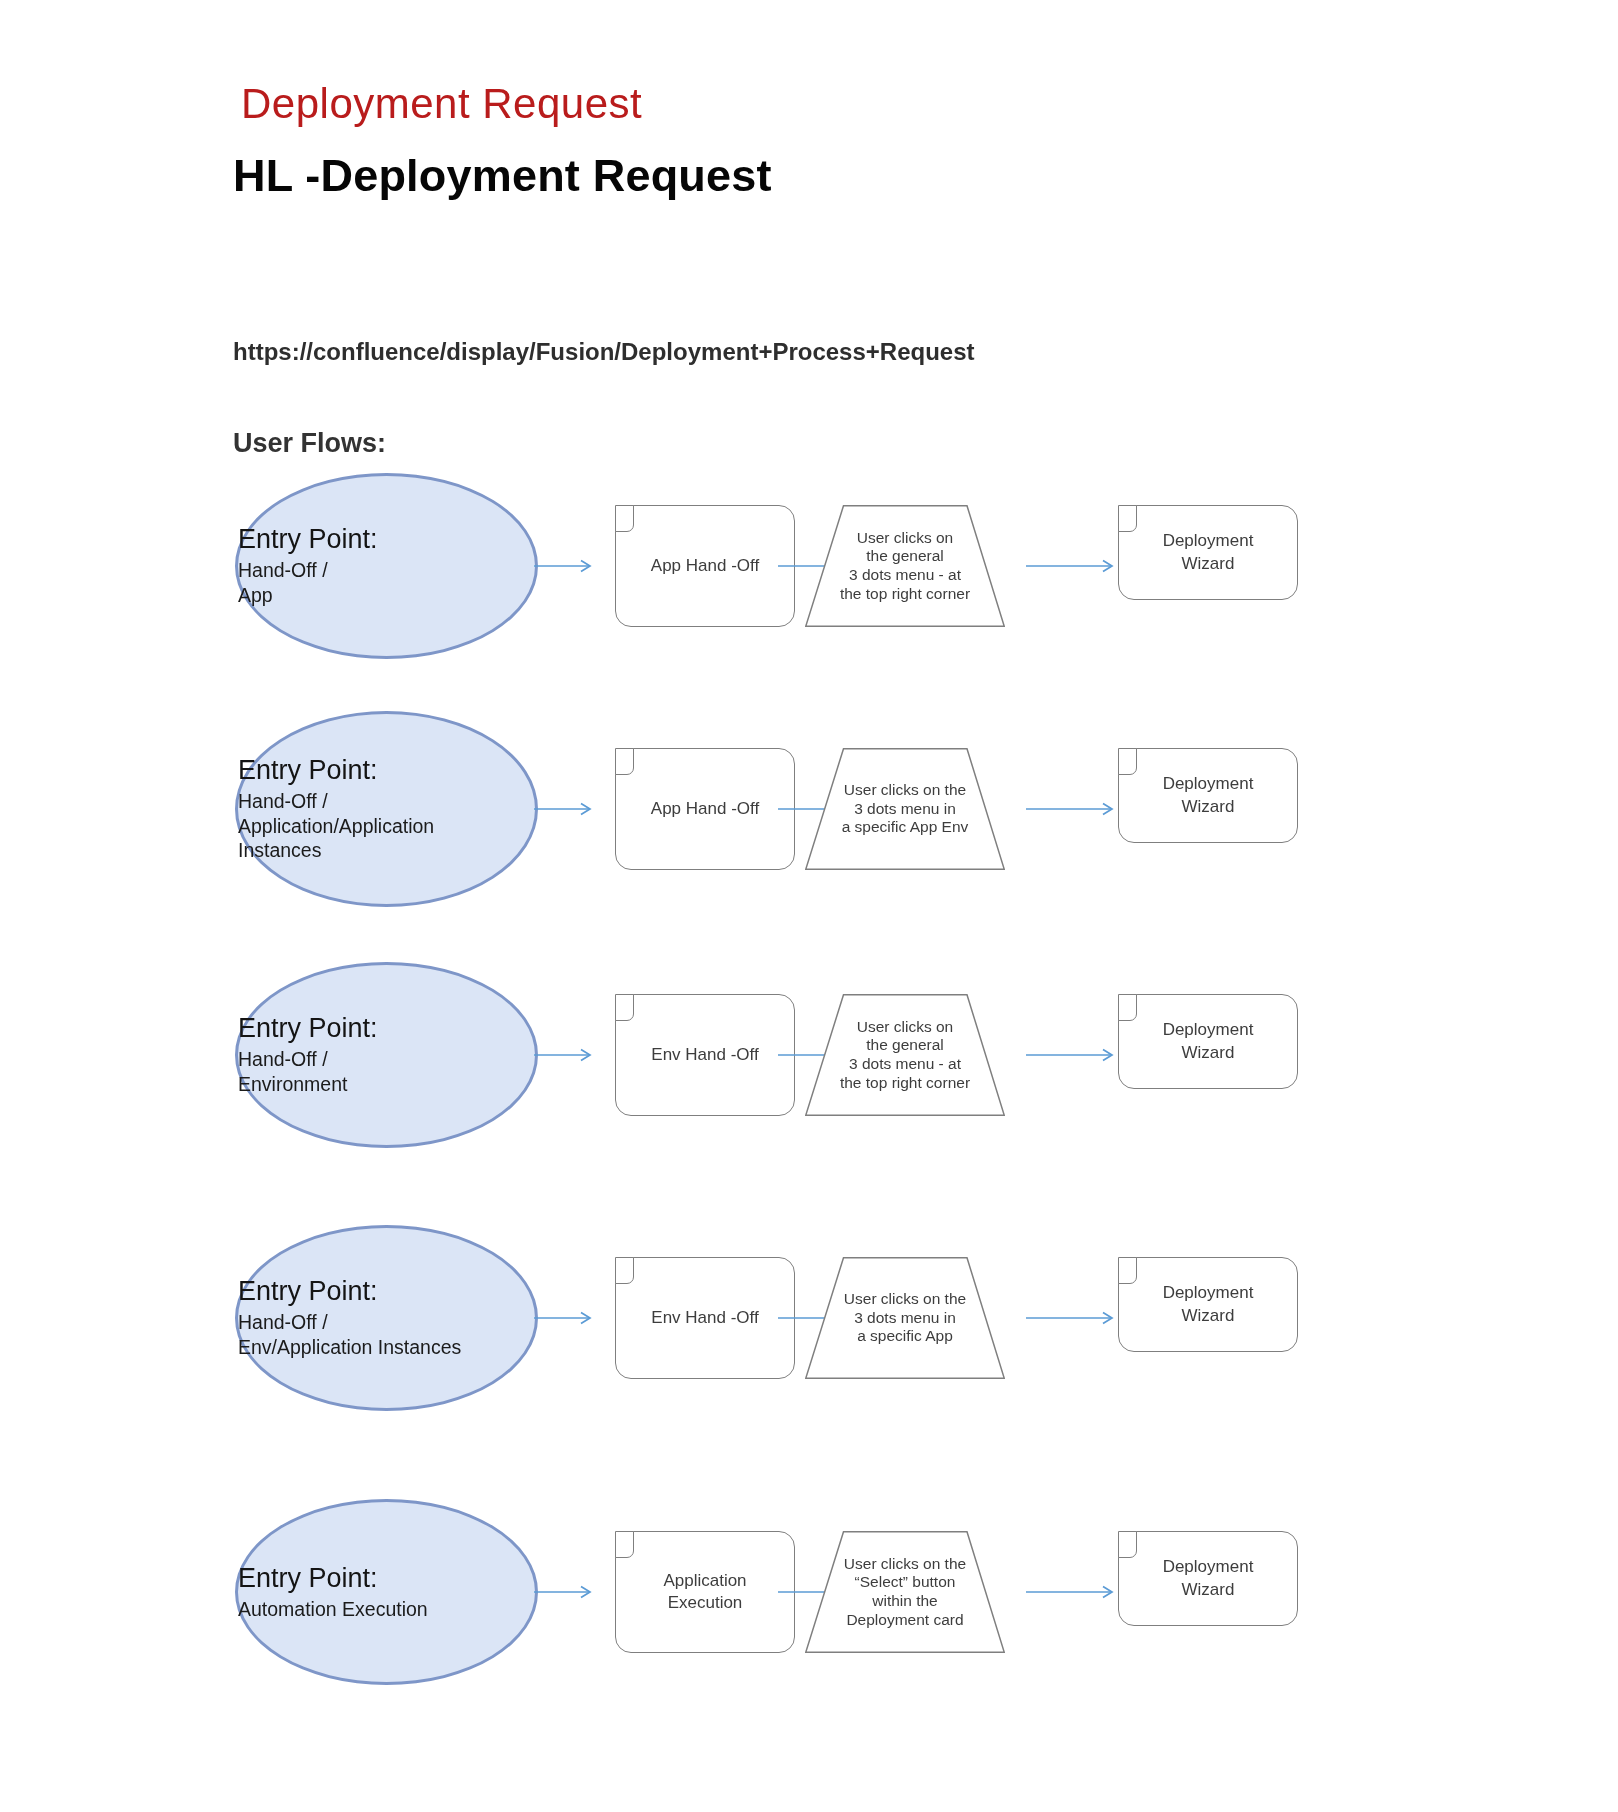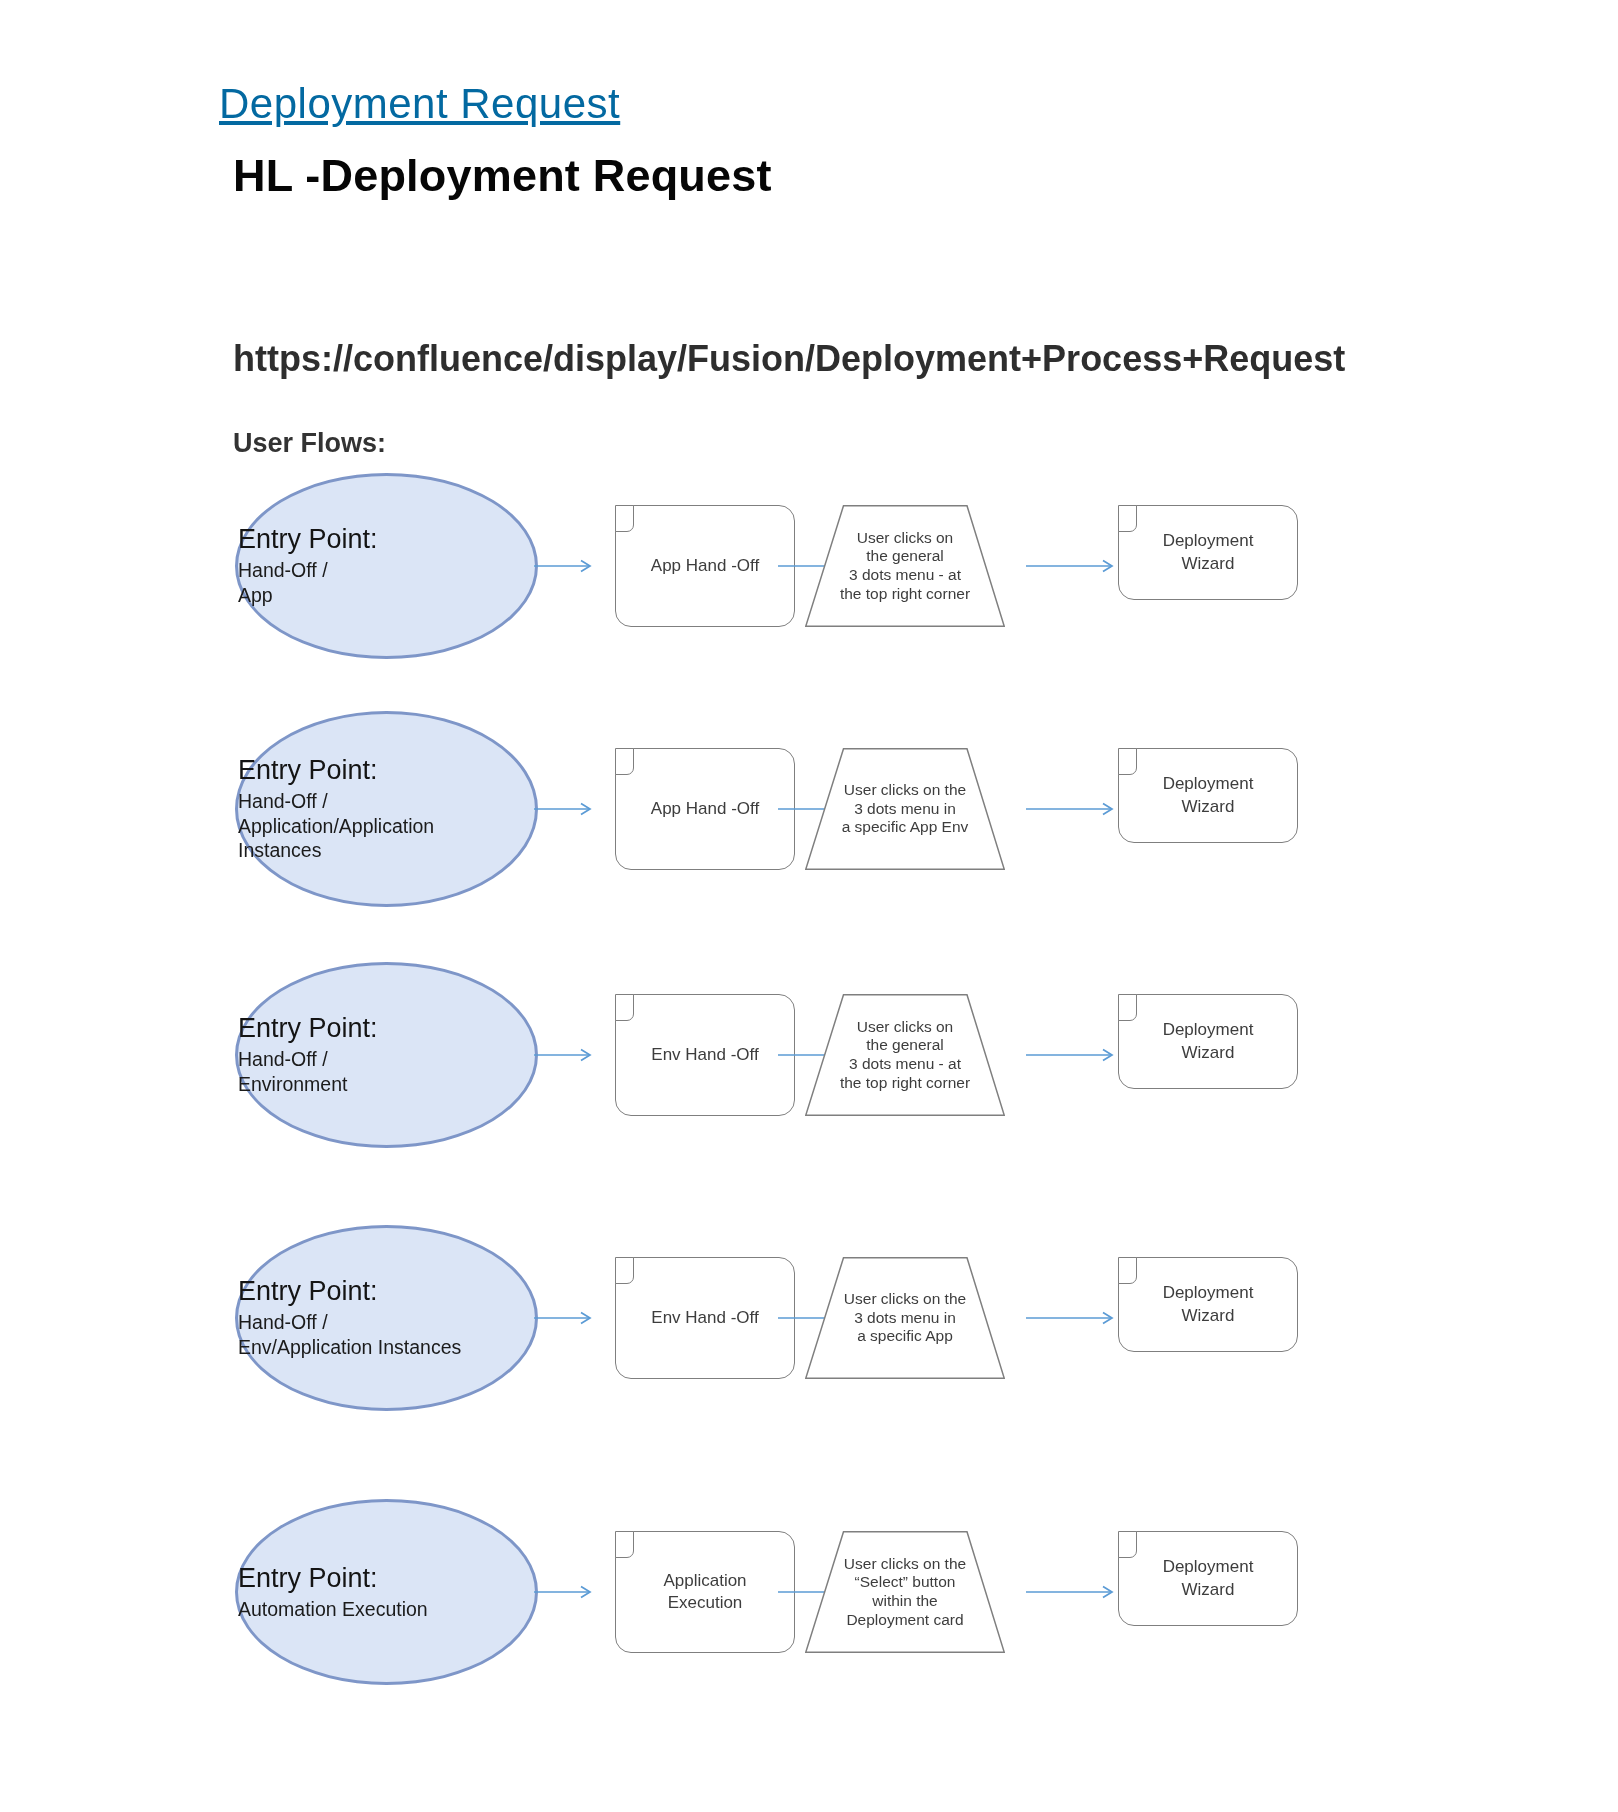--- a/index.html
+++ b/index.html
@@ -1,22 +1,22 @@
 <!DOCTYPE html>
 <html><head>
 <meta charset="utf-8">
 <style>
   html,body { margin:0; padding:0; background:#ffffff; }
   .page {
     position:relative; width:1618px; height:1812px; background:#ffffff;
     font-family:"Liberation Sans", sans-serif; overflow:hidden;
   }
-  .title   { position:absolute; left:219px; top:80px;  font-size:42px; font-weight:400; color:#0369a1; letter-spacing:.5px;text-decoration:underline; }
+  .title   { position:absolute; left:241px; top:80px;  font-size:42px; font-weight:400; color:#b91c1c; letter-spacing:.5px; }
   .subtitle{ position:absolute; left:233px; top:150px; font-size:45px; font-weight:800; color:#060606; letter-spacing:.2px; }
-  .url     { position:absolute; left:233px; top:338px; font-size:36px; font-weight:700; color:#2e2e2e; }
+  .url     { position:absolute; left:233px; top:338px; font-size:24px; font-weight:700; color:#2e2e2e; }
   .flows-label { position:absolute; left:233px; top:428px; font-size:27px; font-weight:700; color:#333333; }
 
   .flow-row { position:absolute; left:0; width:1618px; height:200px; }
 
   .ellipse {
     position:absolute; left:235px; top:-32px; width:303px; height:186px;
     box-sizing:border-box; background:#dbe5f6; border:3px solid #7e96c8; border-radius:50%;
     display:flex; flex-direction:column; align-items:flex-start; justify-content:center; text-align:center;
   }
   .ellipse.tall { top:-37px; height:196px; }

